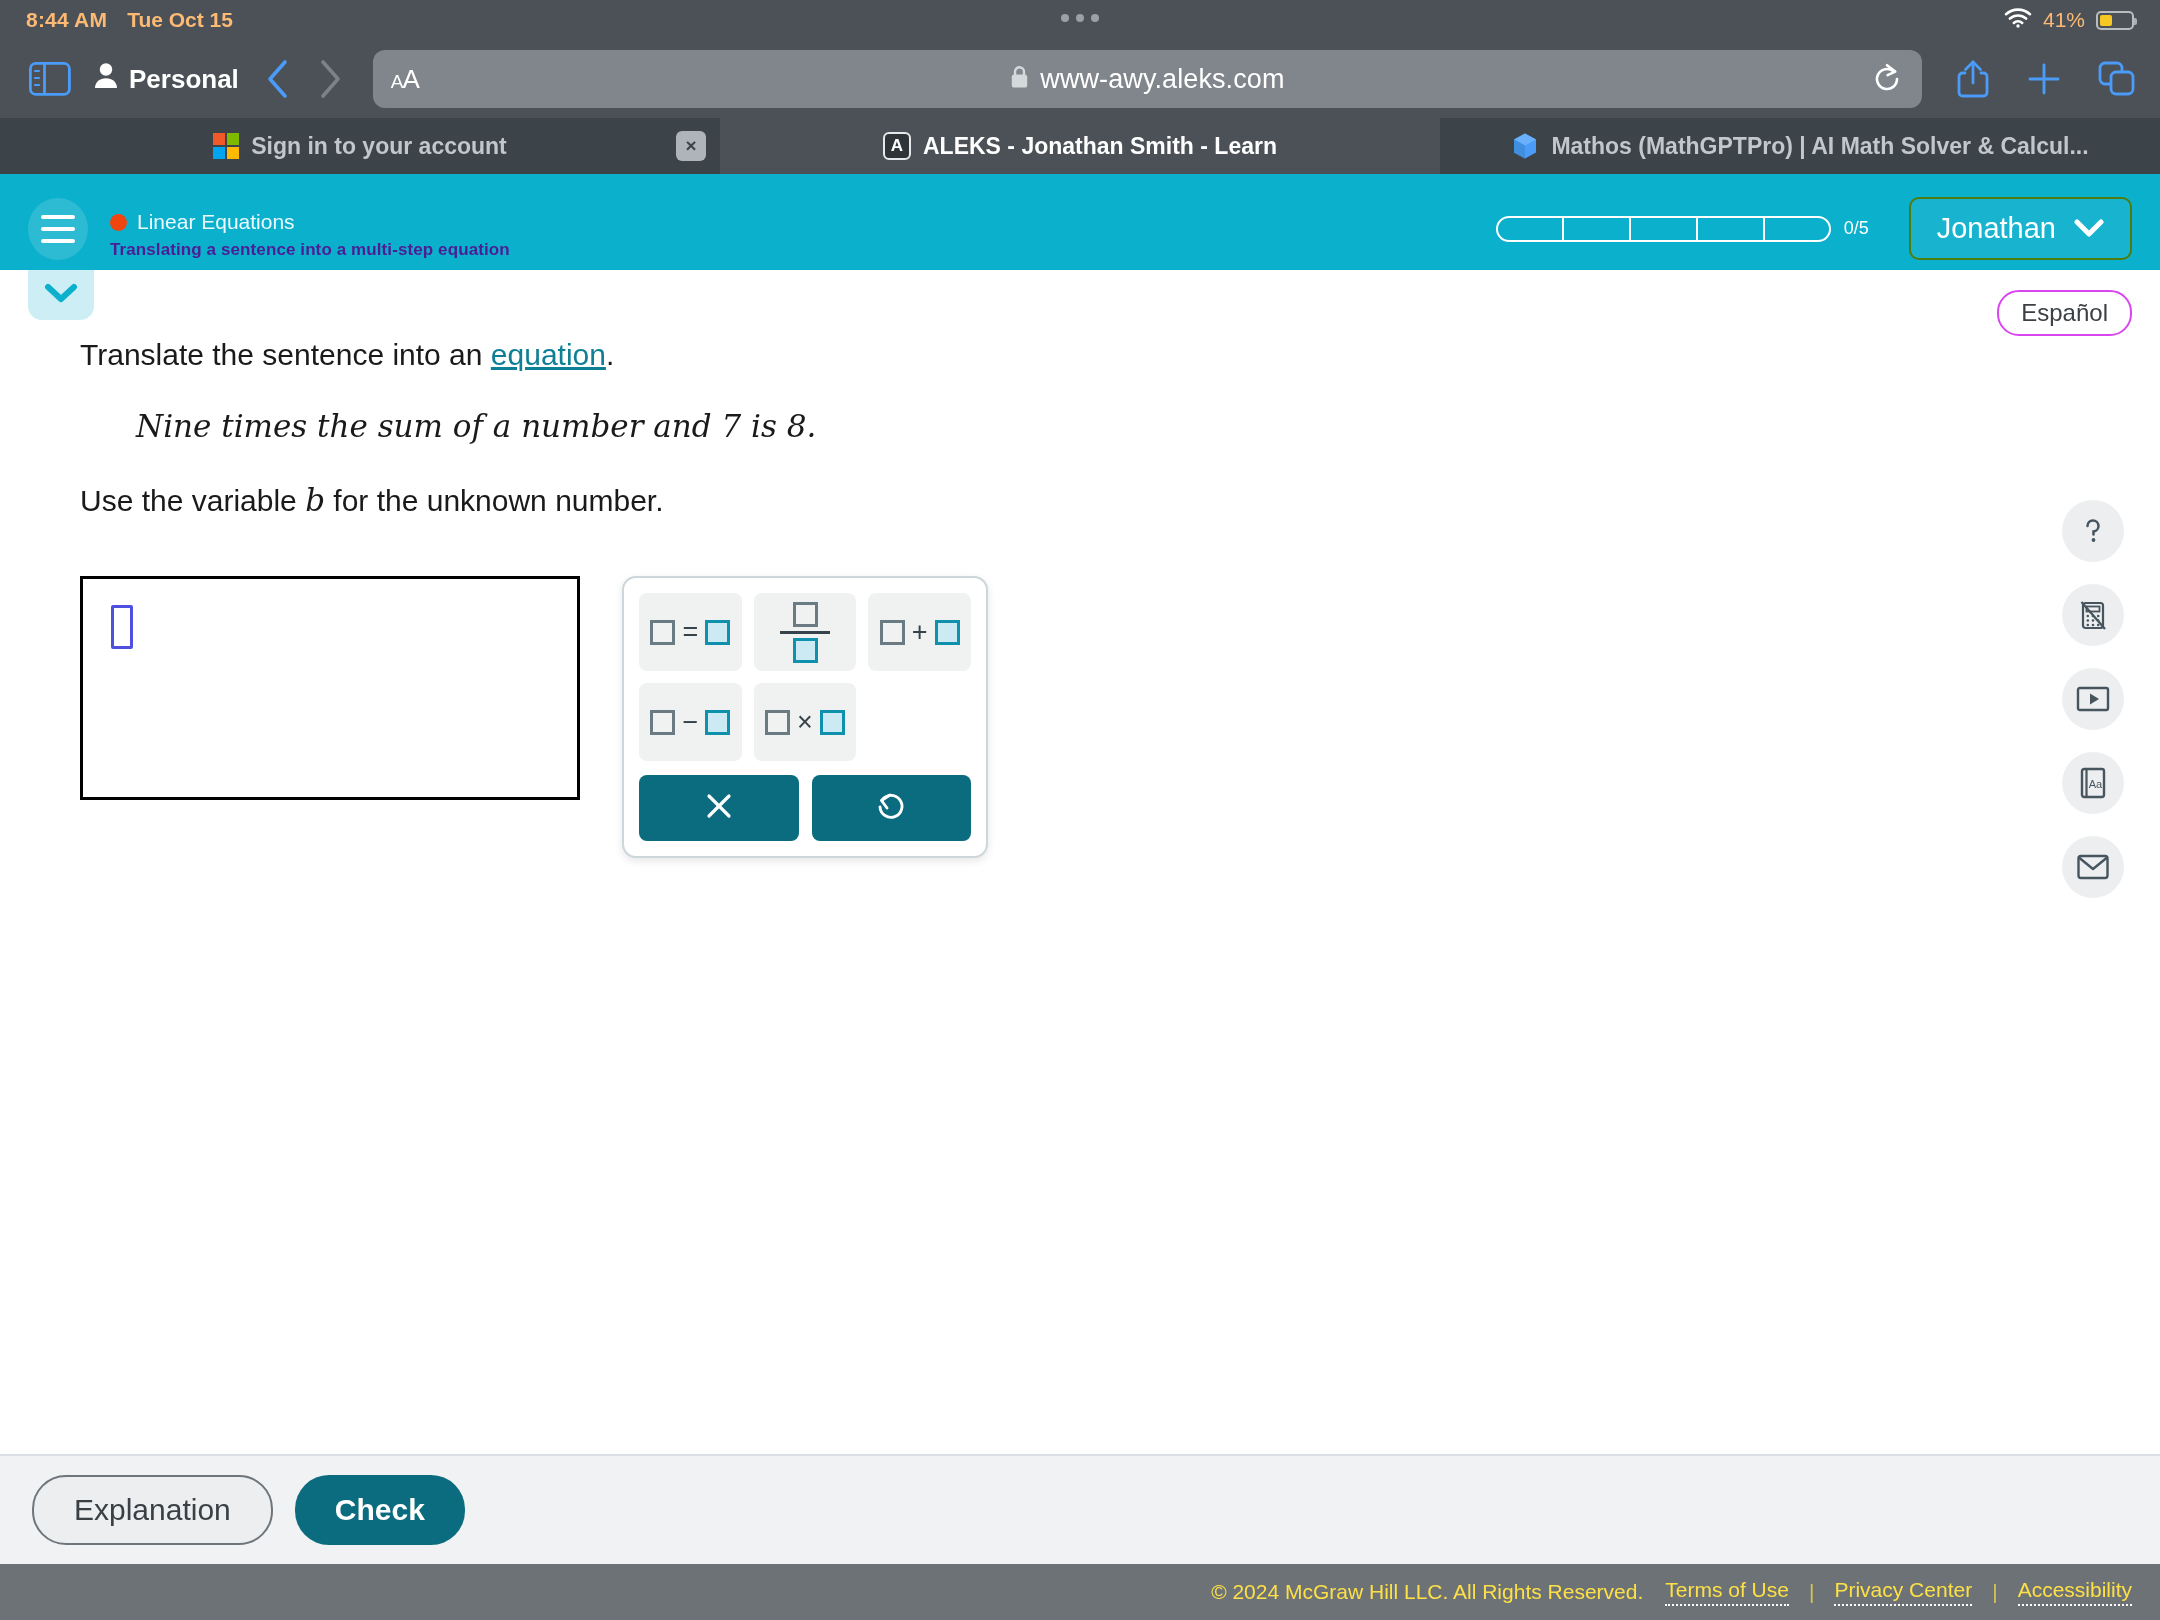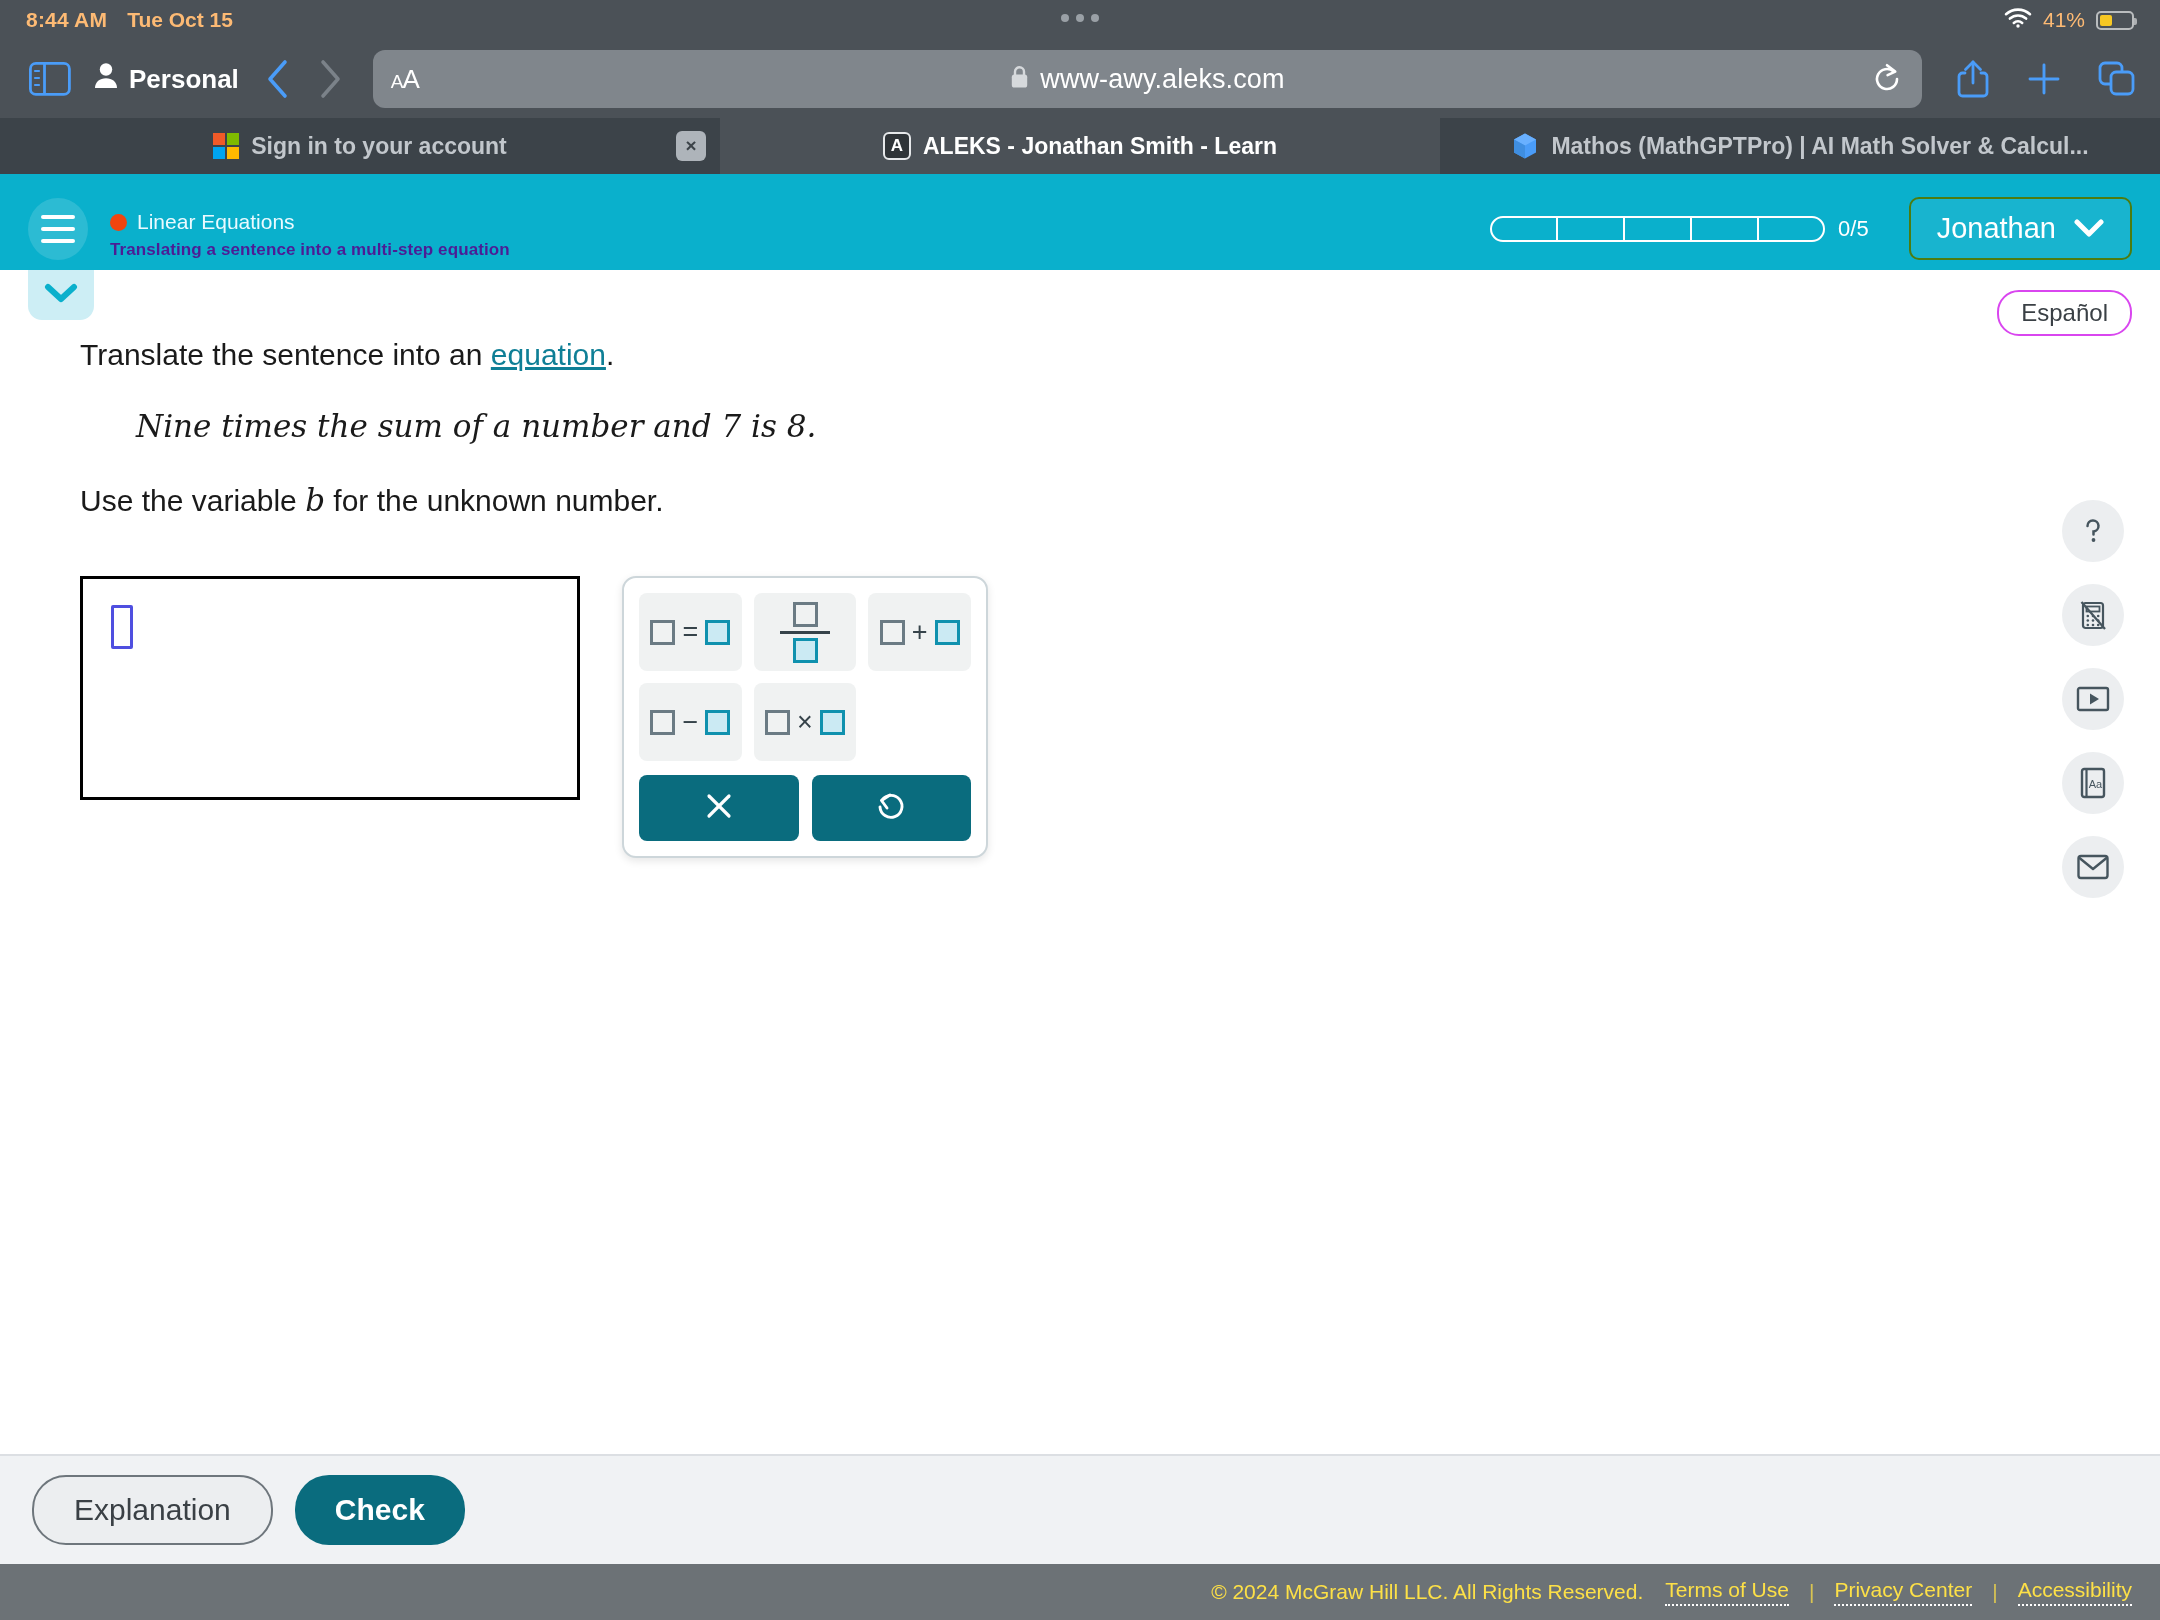--- a/index.html
+++ b/index.html
@@ -105,21 +105,21 @@
   .hdr-texts { display: flex; flex-direction: column; gap: 6px; }
   .hdr-topic { display: flex; align-items: center; gap: 10px; color: #eafaff; font-size: 21px; font-weight: 500; }
   .topic-dot { width: 17px; height: 17px; border-radius: 50%; background: #f0450f; display: block; }
   .hdr-title { color: #4c1d95; font-size: 17px; font-weight: 700; letter-spacing: .1px; }
   .hdr-right { margin-left: auto; display: flex; align-items: center; gap: 40px; }
   .progress { display: flex; align-items: center; gap: 13px; }
   .pbar { display: flex; }
   .pseg { width: 67px; height: 26px; border: 2px solid #fff; border-left-width: 1px; border-right-width: 1px; }
   .pseg:first-child { border-radius: 13px 0 0 13px; border-left-width: 2px; }
   .pseg:last-child { border-radius: 0 13px 13px 0; border-right-width: 2px; }
-  .pcount { color: #fff; font-size: 22px; font-weight: 500; }
+  .pcount { color: #fff; font-size: 18px; font-weight: 500; }
   .user-btn {
     border: 2px solid #4d7c0f; border-radius: 10px; padding: 13px 26px;
     display: flex; align-items: center; gap: 18px; color: #fff;
     font-size: 29px; font-weight: 400; background: rgba(255,255,255,.06);
   }
 
   
   .content { position: relative; height: 1160px; background: #fff; }
   .collapse-tab {
     position: absolute; left: 28px; top: 0; width: 66px; height: 50px;

